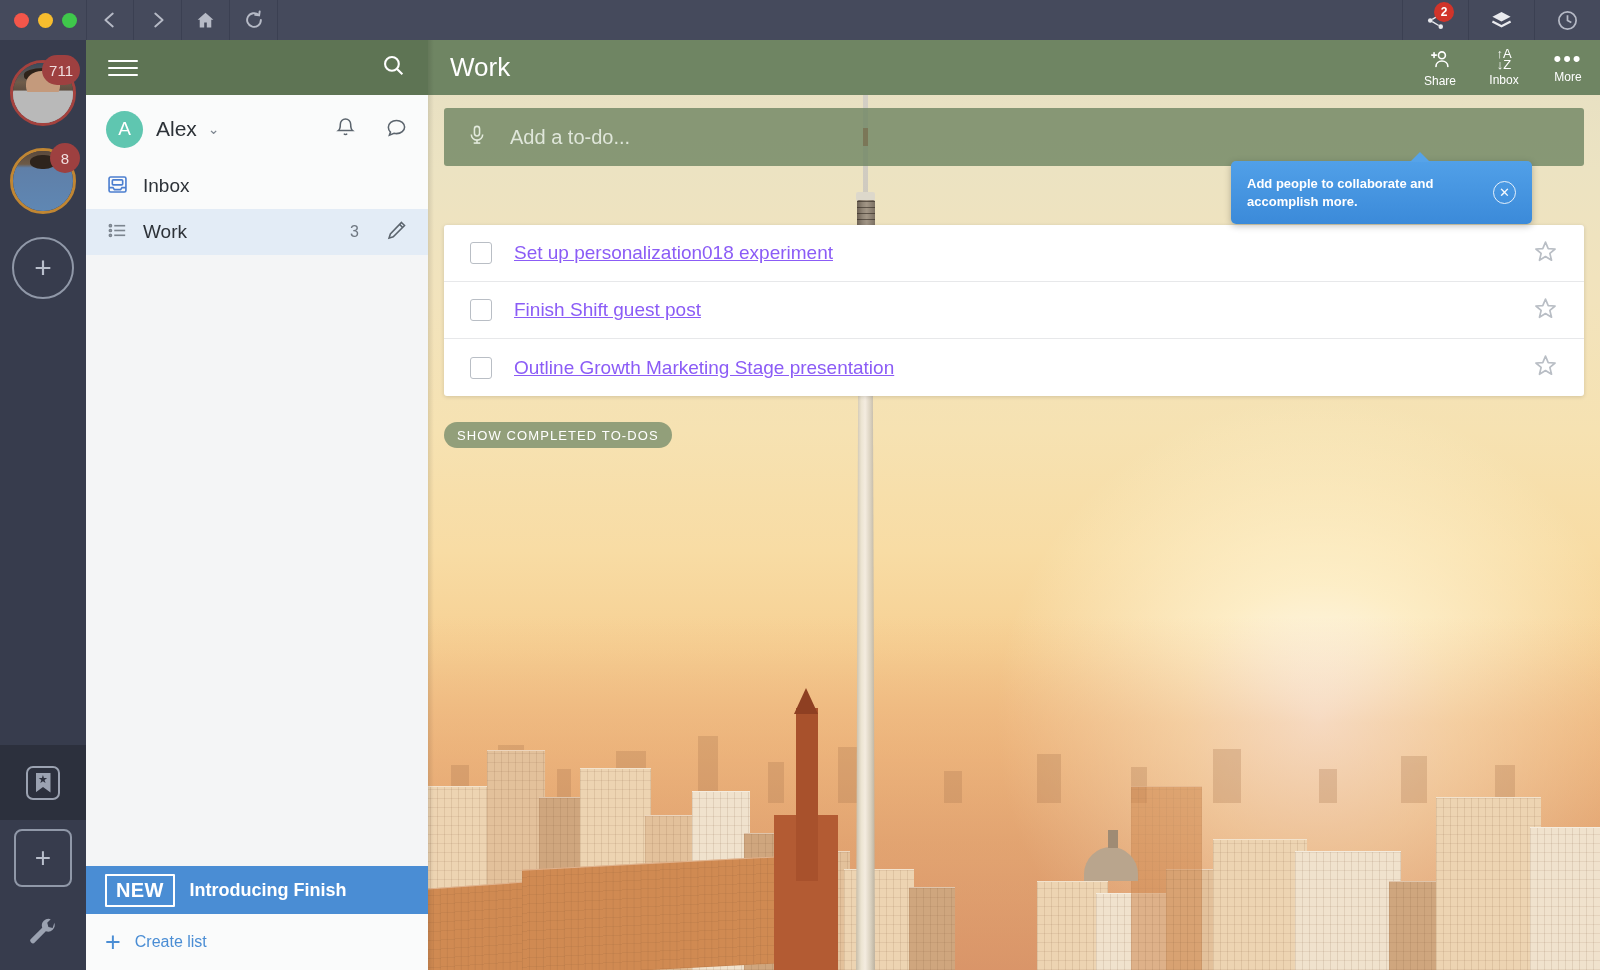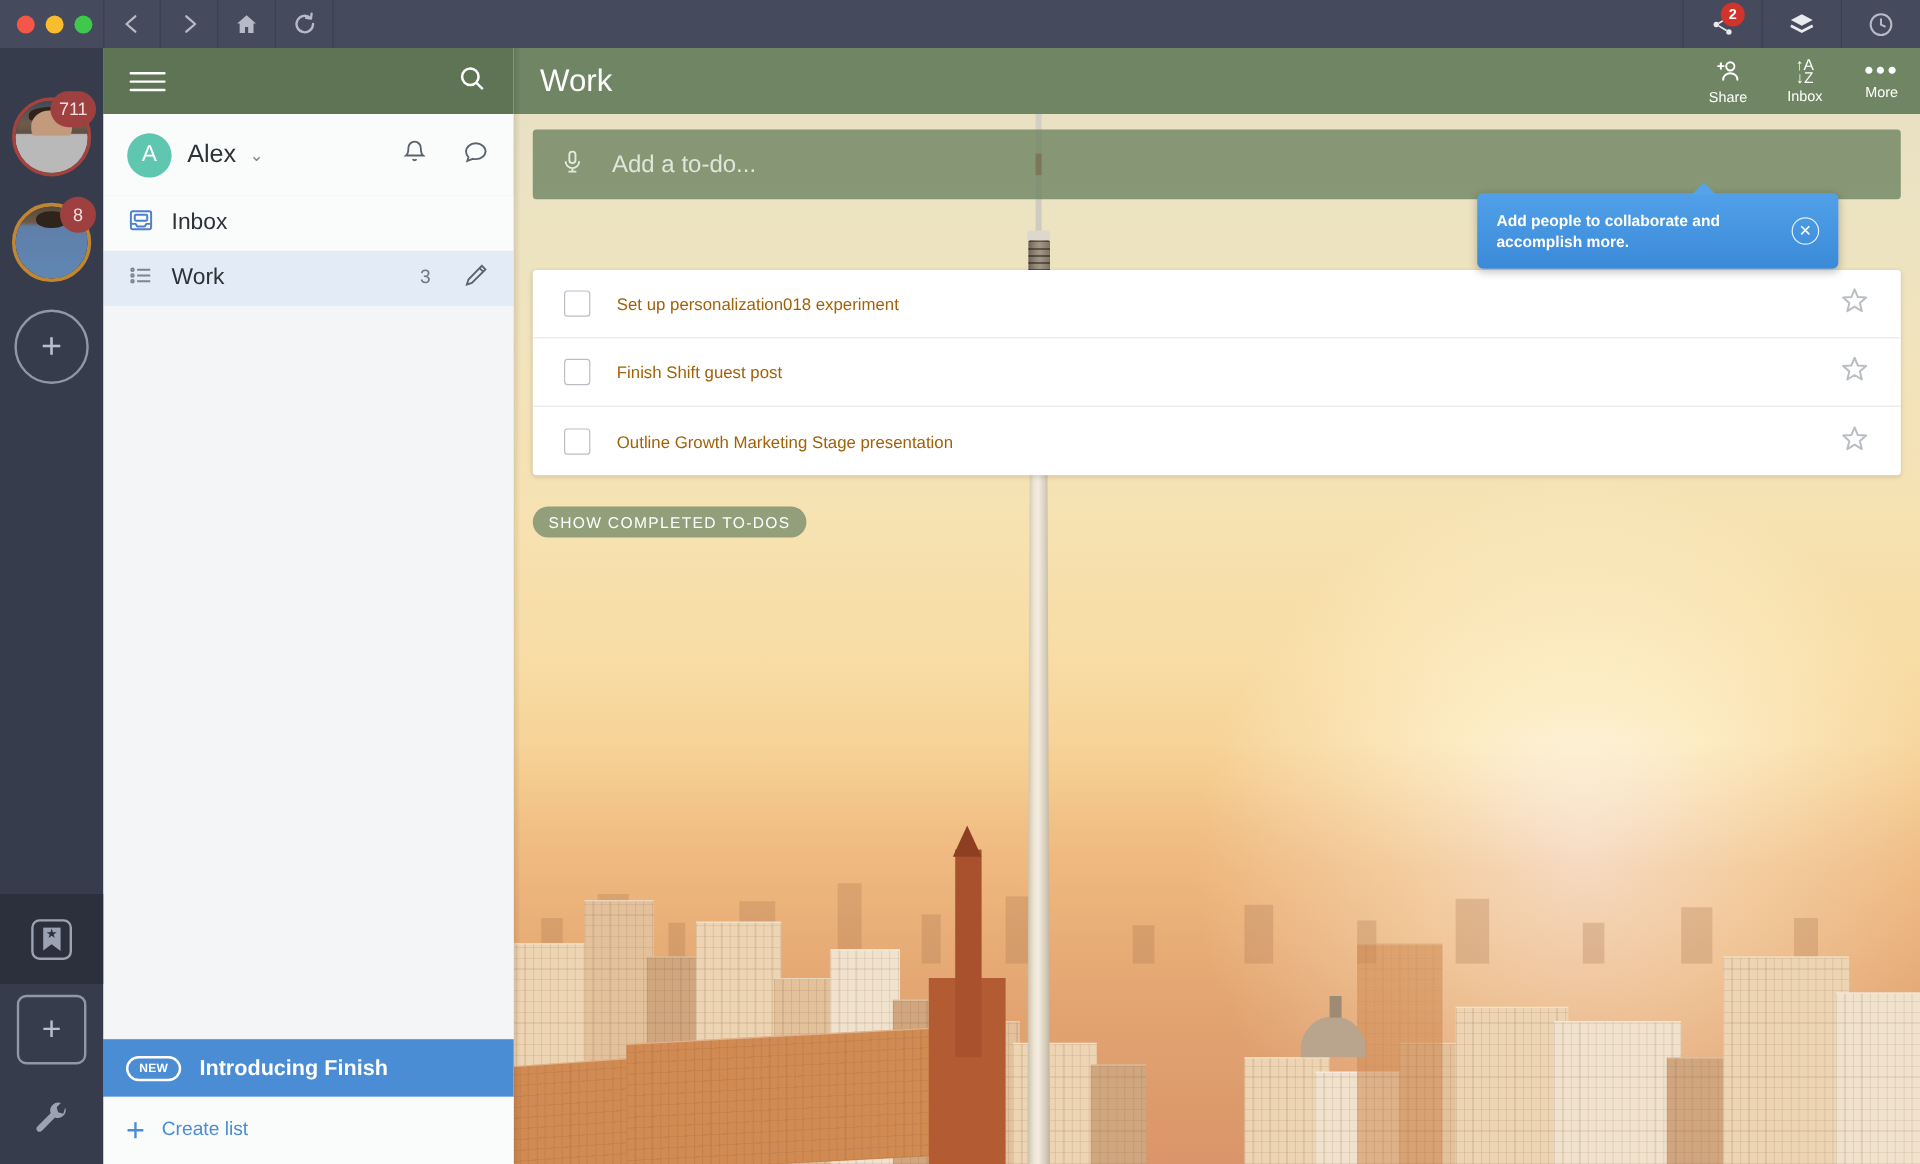--- a/index.html
+++ b/index.html
@@ -47,21 +47,21 @@
     background: #d1342a; border-radius: 10px; color: #fff; font-size: 12px;
     font-weight: bold; display: flex; align-items: center; justify-content: center;
     padding: 0 5px;
   }
 
   
   .rail {
     position: absolute; top: 40px; left: 0; width: 86px; height: 930px;
     background: #373c4d; z-index: 30;
   }
-  .rail-top { padding-top: 9px; margin-top: 21px; }
+  .rail-top { padding-top: 9px; }
   .av-wrap { position: relative; width: 86px; height: 88px;
     display: flex; align-items: center; justify-content: center; }
   .avatar {
     width: 66px; height: 66px; border-radius: 50%; overflow: hidden;
     position: relative; border: 3px solid transparent;
   }
   .avatar.a1 { border-color: #a4423e; }
   .avatar.a2 { border-color: #c08633; }
   .av-photo { position: absolute; inset: 0; }
   .av1-sky { position:absolute; inset:0; background:
@@ -145,21 +145,21 @@
   .sb-fill { background: #f4f5f6; height: 100%; }
   .ico-inbox svg { stroke: #4c7fd0; fill: none; stroke-width: 1.7; }
   .ico-list svg { stroke: #7c858f; fill: none; stroke-width: 1.7; }
   .ico-pencil svg { stroke: #5b646d; fill: none; stroke-width: 1.6; }
 
   .sb-promo {
     height: 48px; background: #4a8dd4; display: flex; align-items: center;
     gap: 15px; padding: 0 19px; cursor: pointer;
   }
   .new-pill {
-    border: 2px solid #fff; border-radius: 11px; color: #fff; font-size: 10px;
+    border: 2px solid #fff; border-radius: 1px; color: #fff; font-size: 20px;
     font-weight: bold; padding: 3px 9px; letter-spacing: .3px;
   }
   .promo-txt { color: #fff; font-size: 18px; font-weight: bold; }
   .sb-create {
     height: 56px; background: #fafbfb; display: flex; align-items: center;
     gap: 14px; padding: 0 19px; cursor: pointer;
   }
   .create-plus { color: #4a8dd4; font-size: 27px; font-weight: 300; line-height: 1; }
   .create-txt { color: #4a8dd4; font-size: 16px; }
 
@@ -297,21 +297,21 @@
   }
   .todo-row {
     height: 57px; display: flex; align-items: center; padding: 0 26px;
     border-bottom: 1px solid #e7e8ea;
   }
   .todo-row:last-child { border-bottom: none; }
   .chk {
     width: 22px; height: 22px; border: 1.6px solid #b9bec5; border-radius: 3px;
     margin-right: 22px; flex-shrink: 0; cursor: pointer; background: #fff;
   }
-  .todo-txt { font-size: 14px; color: #a16207; flex: 1; }
+  .todo-txt { font-size: 19px; color: #8b5cf6; flex: 1; text-decoration: underline; }
   .star svg { fill: none; stroke: #b9bec5; stroke-width: 1.6; stroke-linejoin: round; }
 
   
   .show-completed {
     position: absolute; top: 382px; left: 16px; height: 26px;
     background: rgba(118,140,106,.78); border-radius: 13px; z-index: 10;
     display: flex; align-items: center; padding: 0 13px; cursor: pointer;
   }
   .show-completed span {
     color: #fff; font-size: 13px; letter-spacing: 1.1px;

